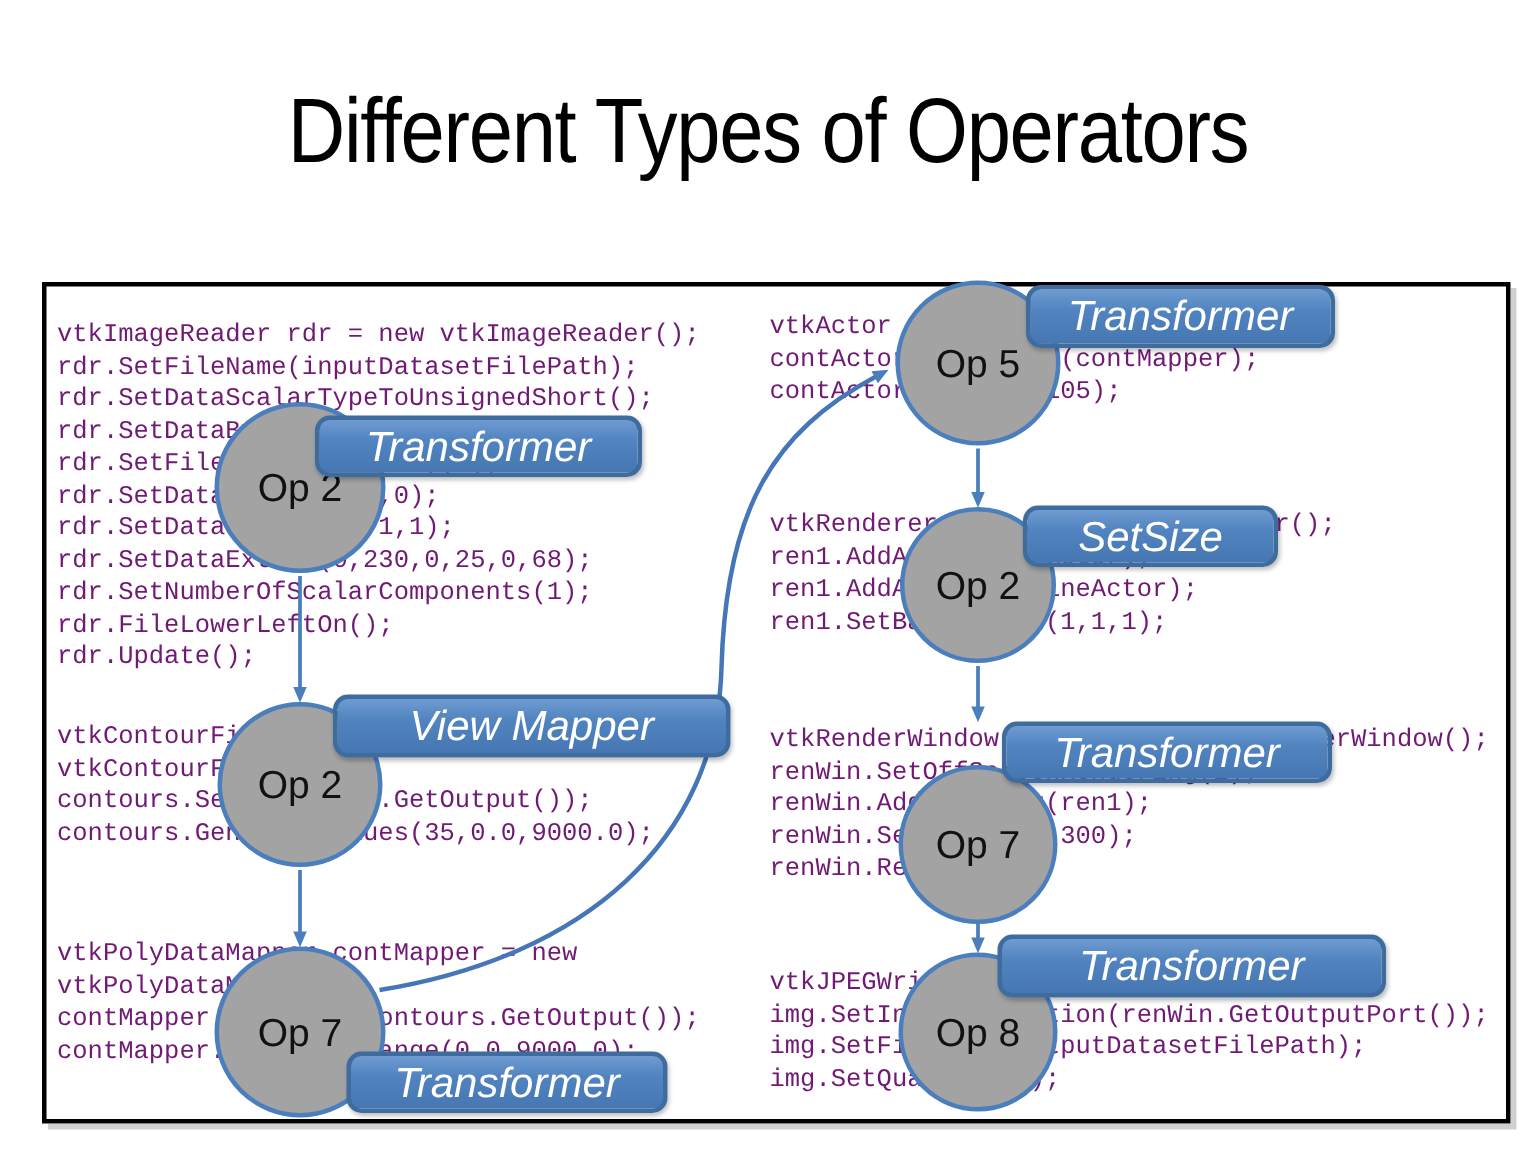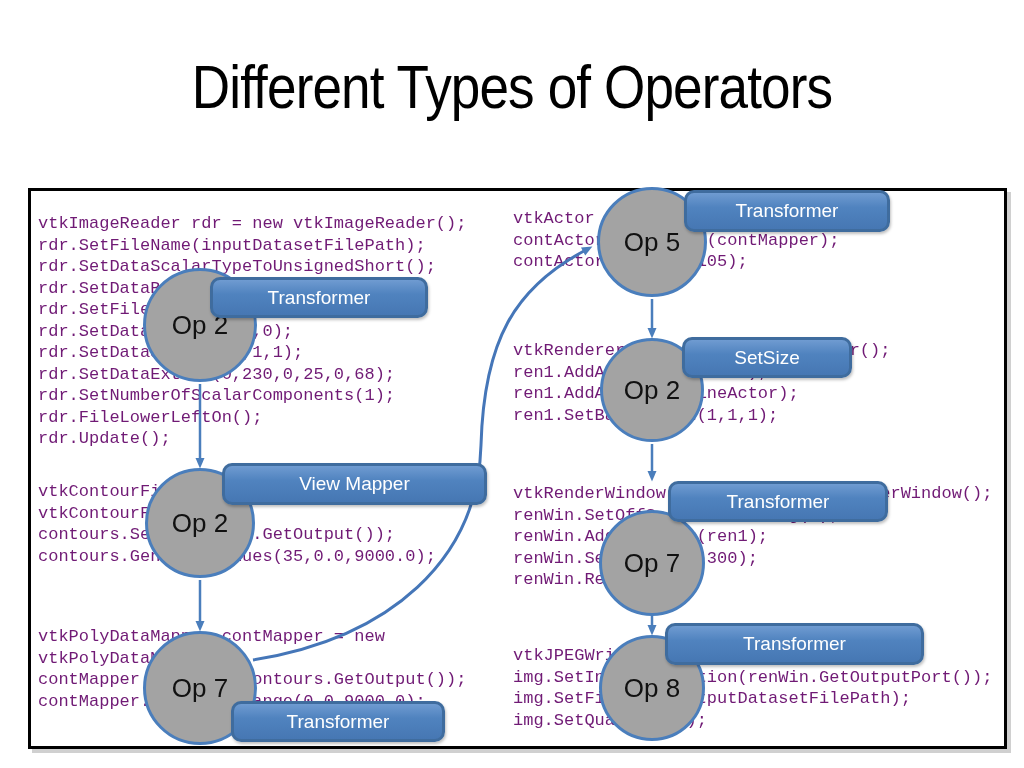--- a/index.html
+++ b/index.html
@@ -27,21 +27,21 @@
     position:absolute; z-index:3; box-sizing:border-box;
     border-radius:50%; background:#a3a3a3; border:3px solid #4a7ebc;
     display:flex; align-items:center; justify-content:center;
     font-size:26px; color:#111;
   }
   .badge {
     position:absolute; z-index:4; box-sizing:border-box;
     border-radius:10px; border:3px solid #3f6c9e; color:#fff;
     background:linear-gradient(180deg,#6f9bd1 0%,#5083bf 40%,#4677b3 100%);
     display:flex; align-items:center; justify-content:center;
-    font-size:19px; box-shadow:1px 2px 3px rgba(0,0,0,0.25);
+    font-size:28px; box-shadow:1px 2px 3px rgba(0,0,0,0.25);font-style:italic;
   }
 </style>
 </head>
 <body>
 
 <h1 class="title">Different Types of Operators</h1>
 
 <div class="frame"></div>
 
 <div id="code-layer">

